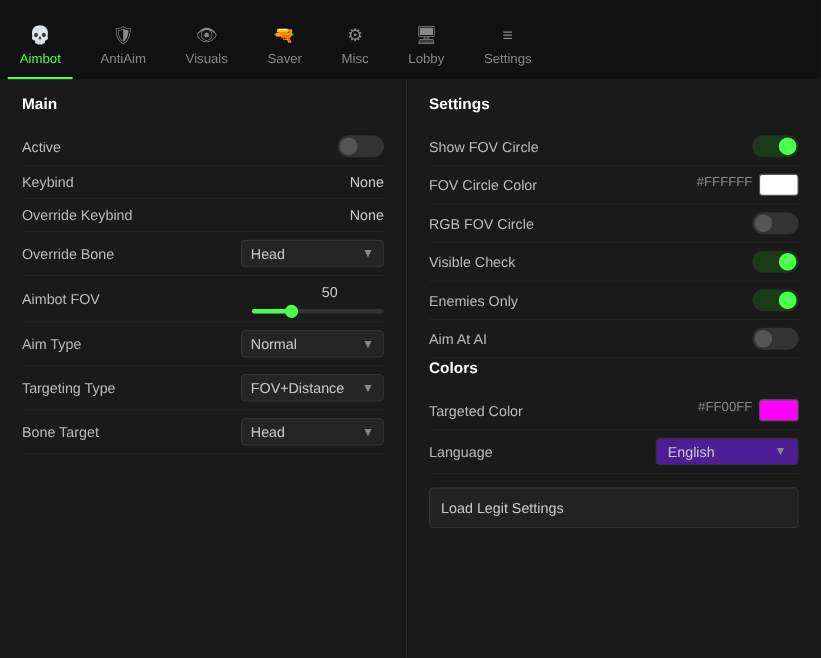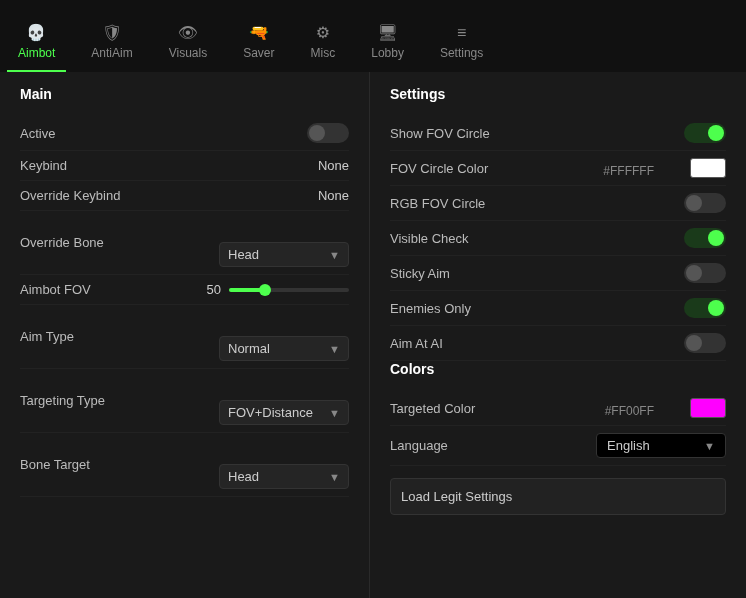--- a/index.html
+++ b/index.html
@@ -110,33 +110,33 @@
       align-items: center;
       background: #252525;
       border: 1px solid #333;
       border-radius: 4px;
       padding: 4px 8px;
       min-width: 130px;
       justify-content: space-between;
       cursor: pointer;
       color: #ccc;
       font-size: 13px;
-      margin-top: 24px;
     }
     .dropdown-arrow {
       margin-left: 8px;
       color: #888;
       font-size: 11px;
     }
 
     
     .slider-row {
       display: flex;
       align-items: center;
       gap: 8px;
+      flex-direction: column;
     }
     .slider-val {
       color: #ccc;
       min-width: 36px;
       text-align: right;
     }
     .slider-track {
       width: 120px;
       height: 4px;
       background: #333;
@@ -173,22 +173,21 @@
       display: inline-block;
       border: 1px solid #555;
     }
     .color-hex {
       color: #888;
       font-size: 12px;
       margin-right: 6px;
     }
     .color-right {
       display: flex;
-      align-items: flex-end;
-      gap: 30px;
+      align-items: flex-start;
     }
 
     
     .dot-toggle {
       width: 42px;
       height: 20px;
       border-radius: 10px;
       background: #1a3a1a;
       position: relative;
       cursor: pointer;
@@ -201,21 +200,21 @@
       border-radius: 50%;
       background: #4dff4d;
       top: 2px;
       right: 2px;
     }
 
     
     .lang-dropdown {
       display: flex;
       align-items: center;
-      background: #000000;
+      background: #4c1d95;
       border: 1px solid #333;
       border-radius: 4px;
       padding: 4px 10px;
       min-width: 130px;
       justify-content: space-between;
       cursor: pointer;
       color: #ccc;
       font-size: 13px;
     }
 
@@ -373,24 +372,20 @@
     <div class="setting-row">
       <span class="setting-label">RGB FOV Circle</span>
       <div class="rgb-toggle"></div>
     </div>
 
     <div class="setting-row">
       <span class="setting-label">Visible Check</span>
       <div class="dot-toggle"></div>
     </div>
 
-    <div class="setting-row">
-      <span class="setting-label">Sticky Aim</span>
-      <div class="rgb-toggle"></div>
-    </div>
 
     <div class="setting-row">
       <span class="setting-label">Enemies Only</span>
       <div class="dot-toggle"></div>
     </div>
 
     <div class="setting-row">
       <span class="setting-label">Aim At AI</span>
       <div class="rgb-toggle"></div>
     </div>

